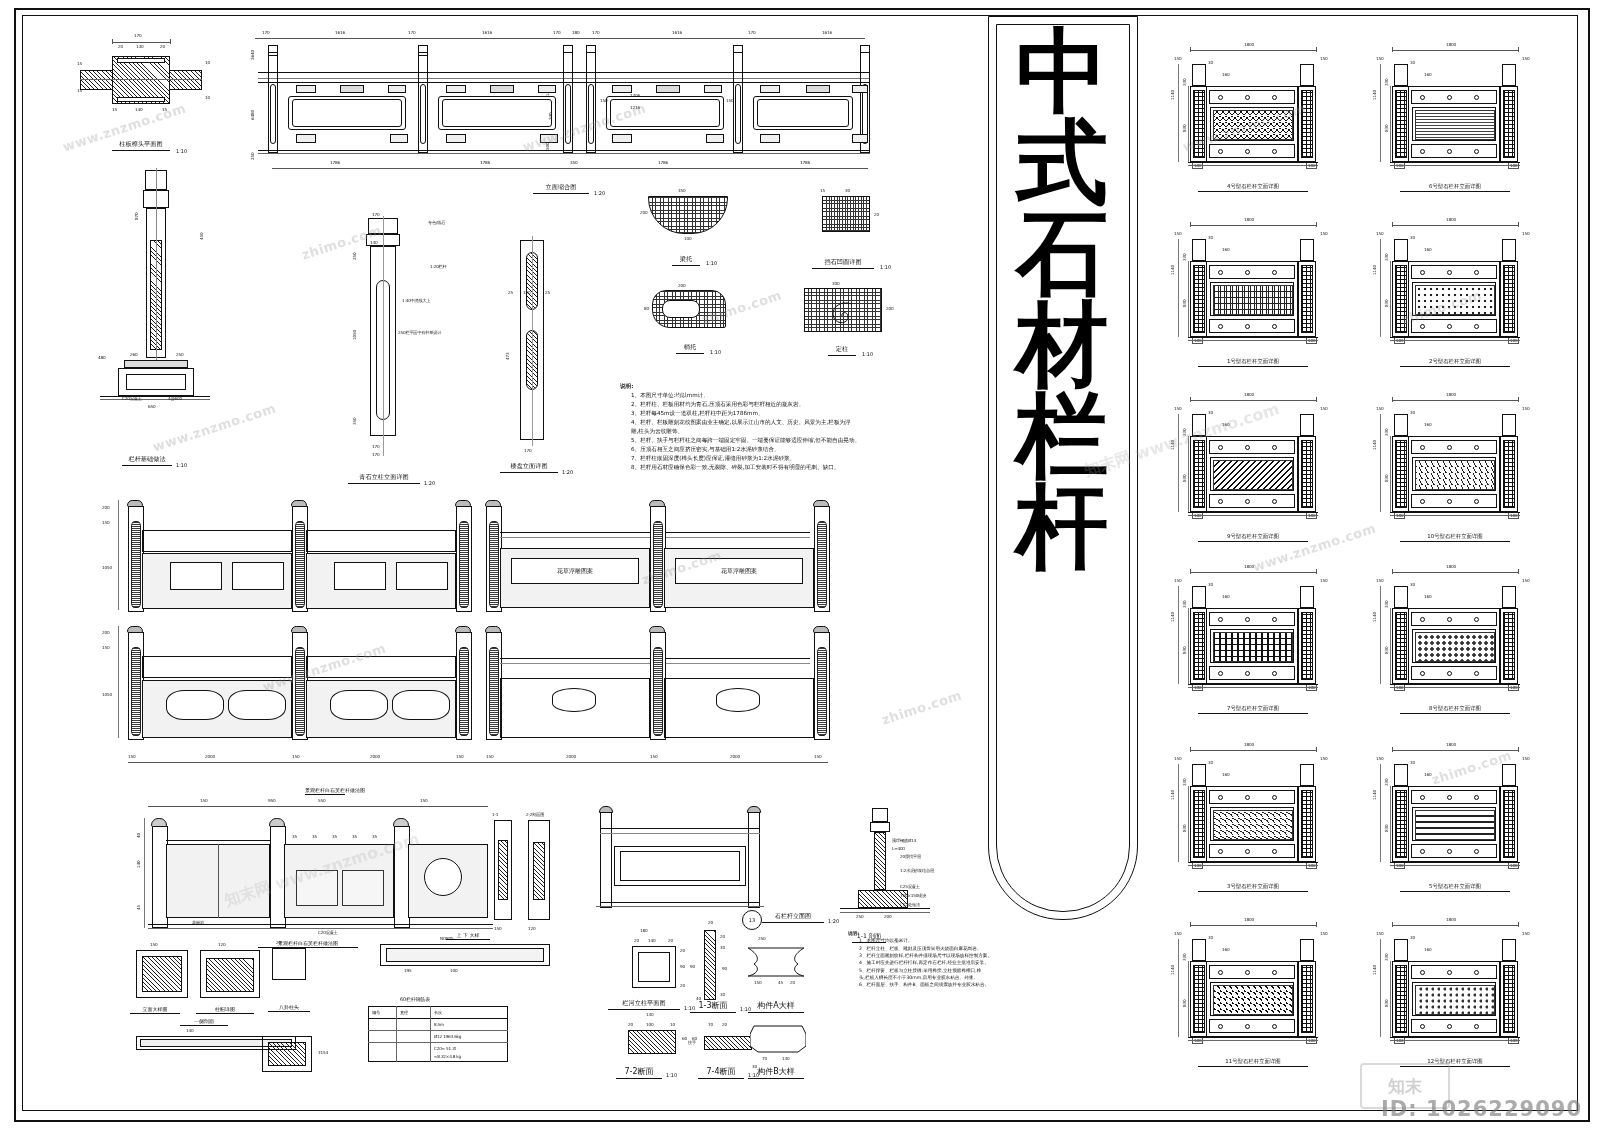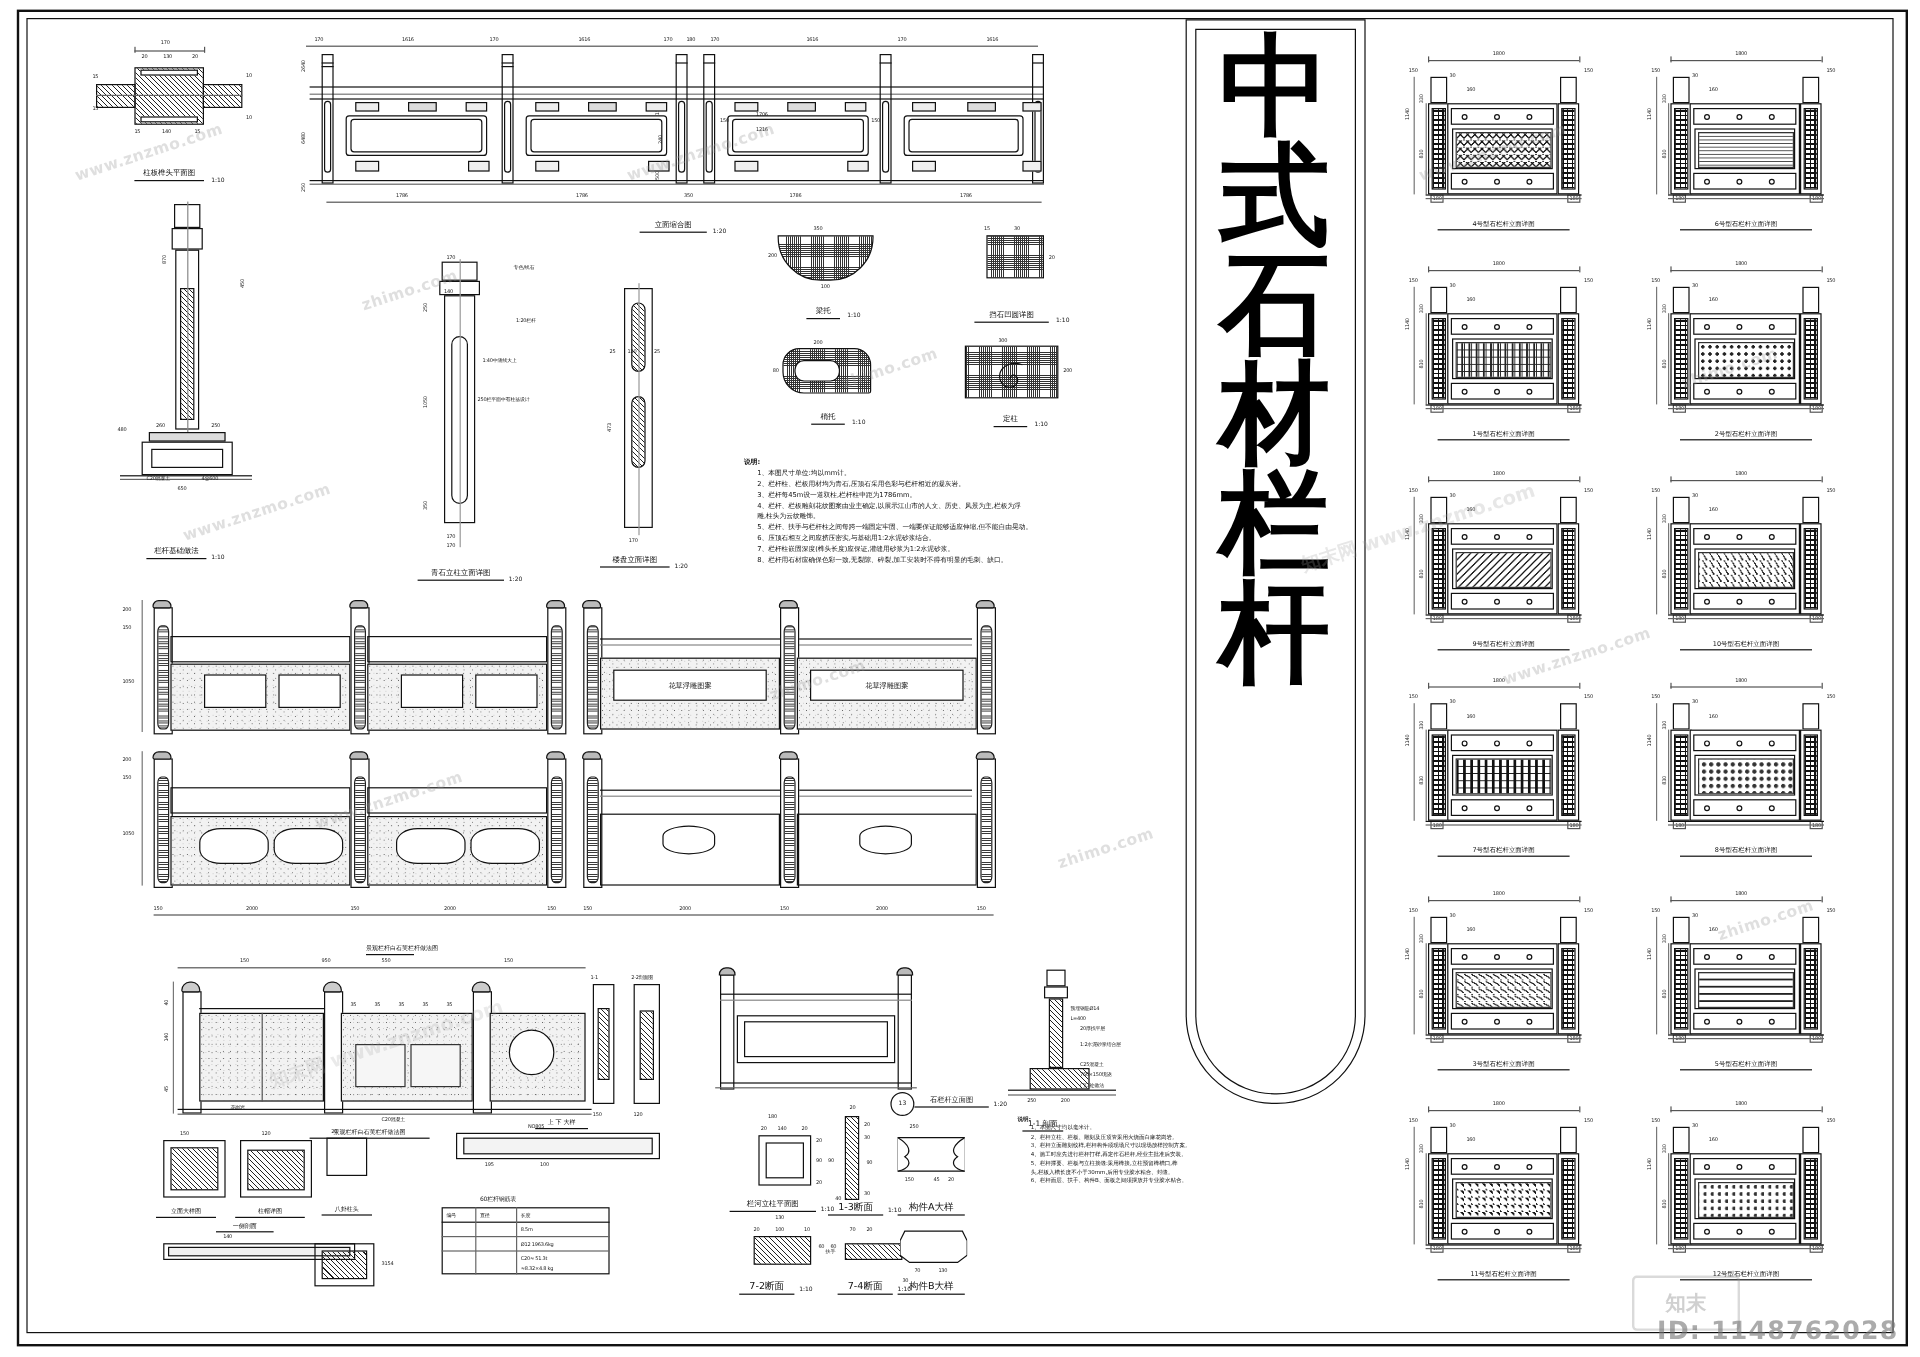--- a/index.html
+++ b/index.html
@@ -1124,15 +1124,15 @@
   <div class="wm" style="left:260px;top:660px;">www.znzmo.com</div>
   <div class="wm" style="left:880px;top:700px;">zhimo.com</div>
   <div class="wm" style="left:1180px;top:120px;">www.znzmo.com</div>
   <div class="wm" style="left:1400px;top:300px;">zhimo.com</div>
   <div class="wm" style="left:1250px;top:540px;">www.znzmo.com</div>
   <div class="wm" style="left:1430px;top:760px;">zhimo.com</div>
   <div class="wm2" style="left:1080px;top:430px;color:rgba(160,160,160,.25);">知末网 www.znzmo.com</div>
   <div class="wm2" style="left:220px;top:860px;color:rgba(160,160,160,.22);">知末网 www.znzmo.com</div>
 
   <div class="logo">知末</div>
-  <div class="idtag">ID: 1148762028</div>
+  <div class="idtag">ID: 1026229090</div>
 
 </div>
 
 </body></html>

